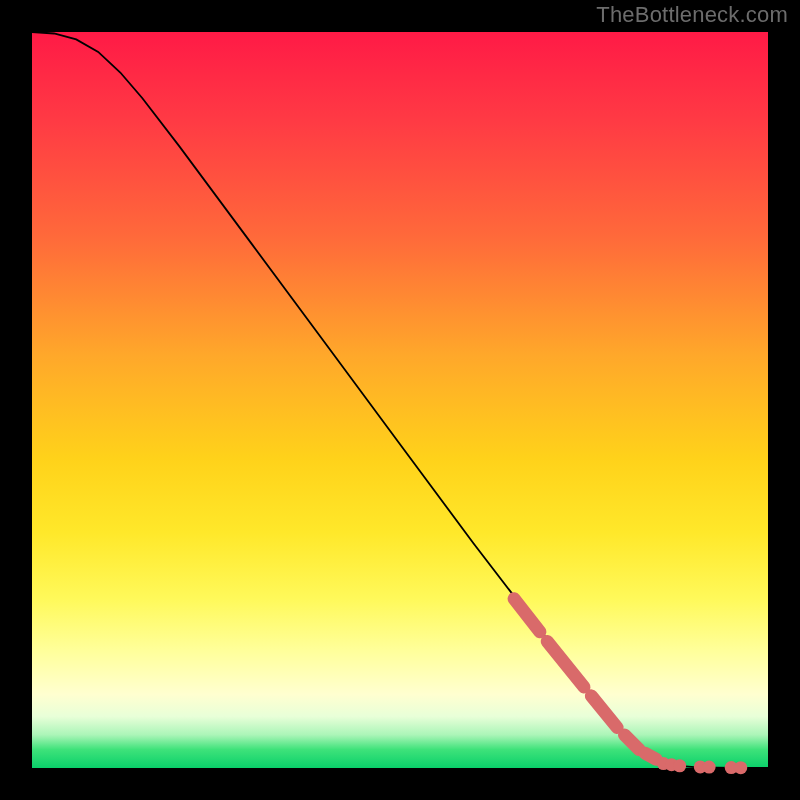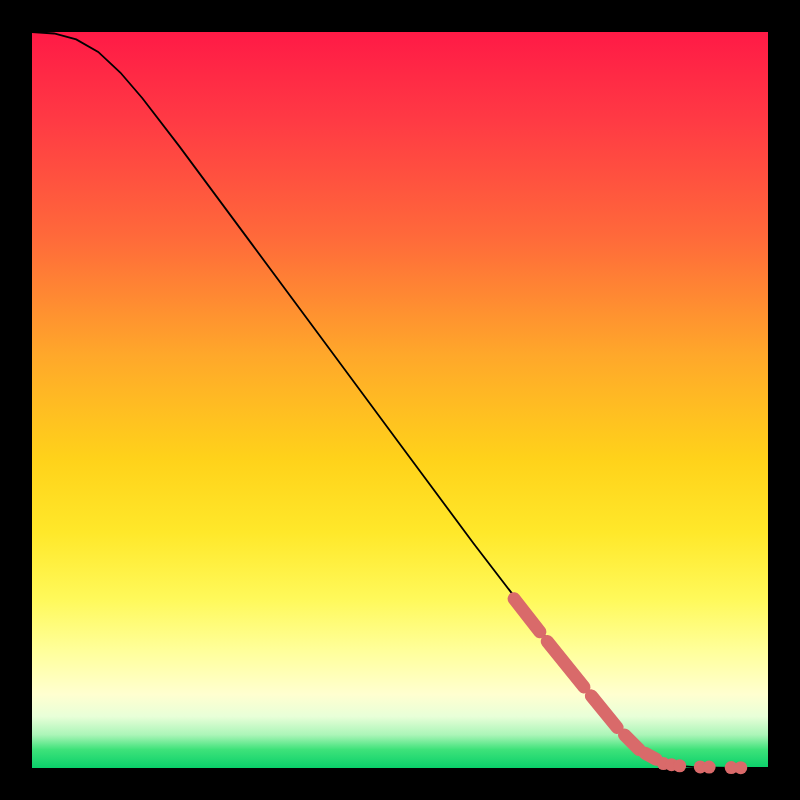--- a/index.html
+++ b/index.html
@@ -63,20 +63,21 @@
     fill: none;
     stroke: #000;
     stroke-width: 1.8;
     stroke-linecap: round;
   }
 </style>
 </head>
 <body>
 
 <div class="frame">
+  <div class="watermark">TheBottleneck.com</div>
 
   <div class="plot-area">
     <svg class="overlay" viewBox="0 0 736 736" preserveAspectRatio="none">
       <path id="curve-path" class="curve" d="M0.0 0.0 L22.1 1.5 L44.2 7.4 L66.2 19.9 L88.3 40.5 L110.4 66.2 L147.2 114.1 L220.8 213.4 L294.4 312.8 L368.0 412.2 L441.6 511.5 L478.4 559.4 L515.2 607.2 L552.0 655.0 L574.1 683.0 L596.2 706.6 L614.6 721.3 L633.0 730.1 L647.7 733.8 L662.4 735.1 L684.5 735.6 L706.6 735.9 L736.0 736.0"></path>
       <g id="dots">
           <line x1="482.08000000000004" y1="566.72" x2="507.84" y2="599.84" stroke="#d96a6a" stroke-width="13" stroke-linecap="round"></line>
           <line x1="515.1999999999999" y1="609.408" x2="552" y2="655.04" stroke="#d96a6a" stroke-width="13" stroke-linecap="round"></line>
           <line x1="559.36" y1="663.872" x2="585.12" y2="695.52" stroke="#d96a6a" stroke-width="13" stroke-linecap="round"></line>
           <line x1="592.48" y1="702.88" x2="607.1999999999999" y2="717.6" stroke="#d96a6a" stroke-width="13" stroke-linecap="round"></line>
           <line x1="613.088" y1="721.28" x2="624.1279999999999" y2="727.168" stroke="#d96a6a" stroke-width="13" stroke-linecap="round"></line>

